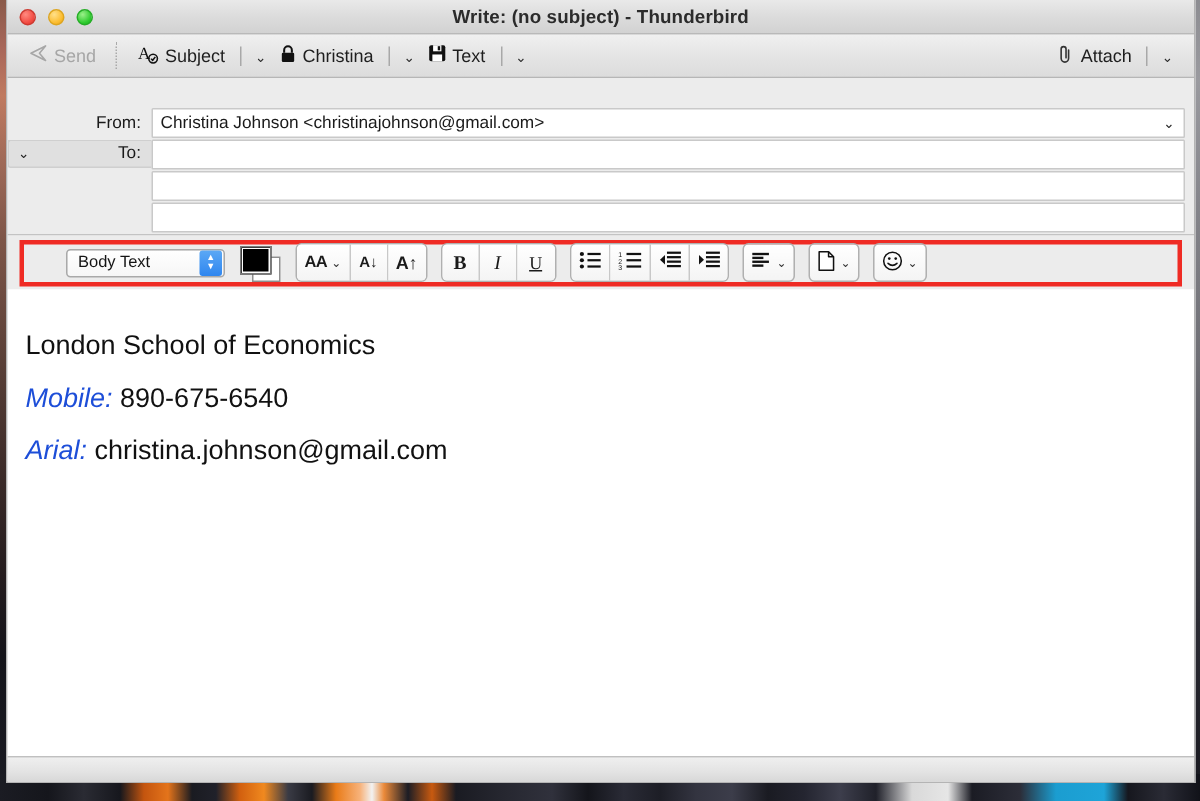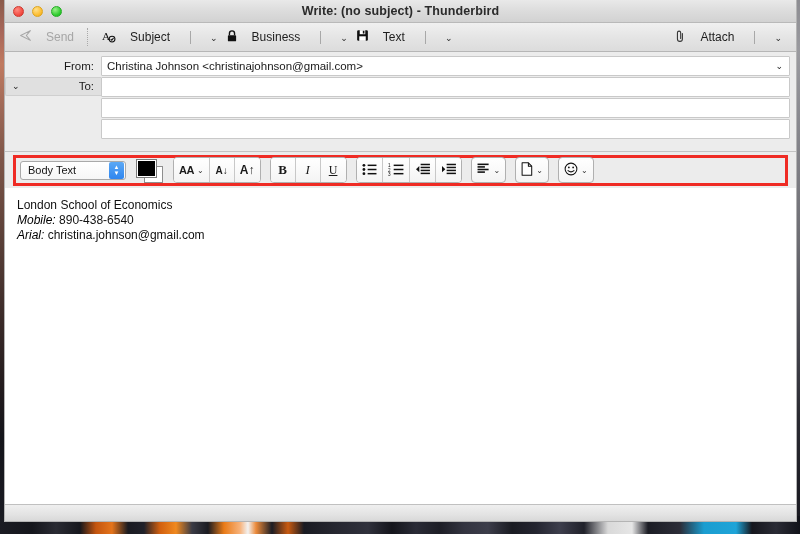--- a/index.html
+++ b/index.html
@@ -96,21 +96,21 @@
     height: 29px;
     background: linear-gradient(180deg, #f0f0f0 0%, #e4e4e4 55%, #dcdcdc 100%);
     border-bottom: 1px solid #b6b6b6;
     display: flex;
     align-items: center;
     padding: 0 10px;
     box-sizing: border-box;
   }
   .tb-item {
     display: flex; align-items: center;
-    gap: 14px;
+    gap: 4px;
     font-size: 12px;
     color: #1e1e1e;
     padding: 2px 4px;
     white-space: nowrap;
   }
   .tb-item.disabled { color: #a6a6a6; }
   .tb-sep {
     width: 1px; height: 18px;
     border-left: 1px dotted #a9a9a9;
     margin: 0 9px;
@@ -125,21 +125,21 @@
     font-size: 9px; color: #2a2a2a; line-height: 1;
     transform: translateY(1px);
   }
   .spacer { flex: 1; }
 
   
   .headers {
     flex: 0 0 100px;
     background: #ececec;
     border-bottom: 1px solid #c3c3c3;
-    padding-top: 4px;
+    padding-top: 20px;
     box-sizing: border-box;
     font-size: 11.5px;
     color: #1a1a1a;
   }
   .hrow { display: flex; align-items: center; height: 19px; margin-bottom: 2px; }
   .hrow .lbl {
     width: 96px; text-align: right; padding-right: 7px;
     box-sizing: border-box; color: #1a1a1a;
     font-size: 11.5px;
   }
@@ -195,20 +195,21 @@
   .sel {
     height: 19px;
     background: linear-gradient(180deg, #ffffff, #f6f6f6);
     border: 1px solid #a9a9a9;
     border-radius: 3px;
     display: flex; align-items: center;
     font-size: 11px; color: #141414;
     padding-left: 7px;
     position: relative;
     box-sizing: border-box;
+    margin-left: 24px;
   }
   .sel .selval { flex: 1; white-space: nowrap; overflow: hidden; }
   .sel .stepper {
     width: 15px; height: 17px; margin: 0 1px 0 2px;
     border-radius: 2px;
     background: linear-gradient(180deg, #5ba8f5, #2f86ef);
     display: flex; flex-direction: column;
     align-items: center; justify-content: center;
     color: #fff; font-size: 6px; line-height: 6px;
     flex: 0 0 15px;
@@ -274,28 +275,29 @@
     overflow: hidden;
   }
   .sig-name {
     font-size: 15px;
     font-weight: 700;
     color: #5c5ccb;
     margin-bottom: 16px;
     font-family: "Liberation Sans", sans-serif;
   }
   .sig-line {
-    font-size: 12px;
+    font-size: 18px;
     color: #111111;
     line-height: 15px;
     font-family: "Liberation Sans", sans-serif;
     white-space: nowrap;
+    margin-top: 20px;
   }
   .sig-label {
-    color: #000000;
+    color: #1d4ed8;
     font-style: italic;
   }
 
   
   .statusbar {
     flex: 0 0 16px;
     background: linear-gradient(180deg, #efefef 0%, #e3e3e3 60%, #d8d8d8 100%);
     border-top: 1px solid #c0c0c0;
   }
 </style>
@@ -345,21 +347,21 @@
       <span class="chev">⌄</span>
     </div>
 
     <div class="tb-item">
       <span>
         <svg width="12" height="14" viewBox="0 0 14 16">
           <path d="M4 7 V5 a3 3 0 0 1 6 0 V7" fill="none" stroke="#111" stroke-width="1.6"></path>
           <rect x="2.2" y="7" width="9.6" height="7.2" rx="1" fill="#111"></rect>
         </svg>
       </span>
-      <span>Business</span>
+      <span>Christina</span>
       <span class="tb-split"></span>
       <span class="chev">⌄</span>
     </div>
 
     <div class="tb-item">
       <span>
         <svg width="13" height="13" viewBox="0 0 16 16">
           <rect x="1.4" y="1.4" width="13.2" height="13.2" rx="1.6" fill="#111"></rect>
           <rect x="4.6" y="1.4" width="6.8" height="5" fill="#fff"></rect>
           <rect x="8.4" y="2.2" width="2" height="3.4" fill="#111"></rect>
@@ -544,21 +546,21 @@
         <span class="mini-chev">⌄</span>
       </div>
 
     </div>
   </div>
 
   <div class="body-area">
     <div class="sig-line">London School of Economics</div>
     <div class="sig-line">
       <span class="sig-label">Mobile:</span>
-      <span>890-438-6540</span>
+      <span>890-675-6540</span>
     </div>
     <div class="sig-line">
       <span class="sig-label">Arial:</span>
       <span>christina.johnson@gmail.com</span>
     </div>
   </div>
 
   <div class="statusbar"></div>
 </div>
 

